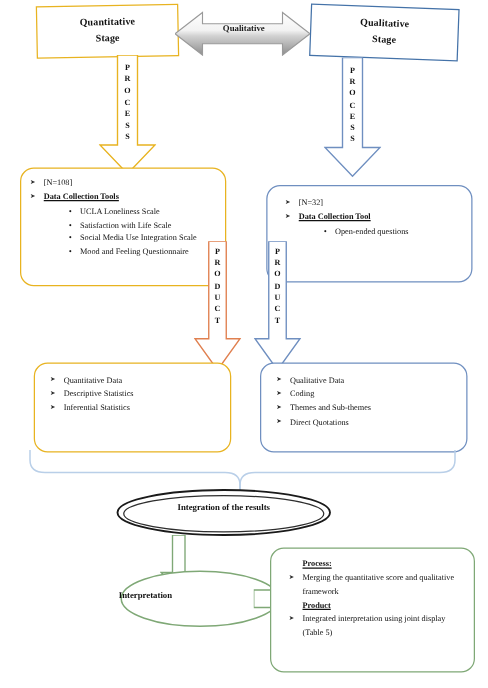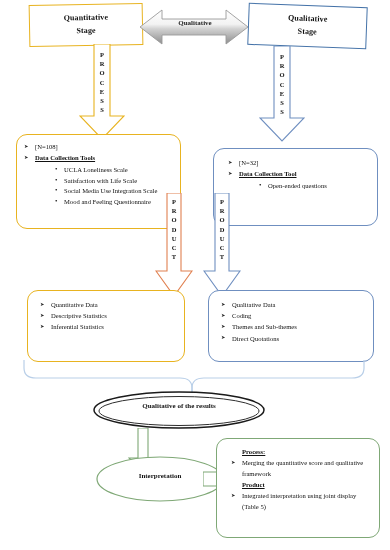--- a/index.html
+++ b/index.html
@@ -155,21 +155,21 @@
     font-size: 7px;
     font-weight: bold;
     color: #111111;
   }
 
   #integration-down-arrow { left: 128px; top: 428px; width: 30px; height: 46px; }
 
   #interpretation-oval { left: 95px; top: 455px; width: 130px; height: 48px; }
   #interpretation-label {
     left: 95px; top: 472px; width: 130px;
-    text-align: center;
+    text-align: left;
     font-size: 7px;
     font-weight: bold;
     color: #111111;
   }
   #interpretation-right-arrow { left: 203px; top: 461px; width: 44px; height: 36px; }
 </style>
 </head>
 <body>
 
 <div id="canvas">
@@ -295,21 +295,21 @@
 
   <svg class="abs" id="brace-connector" viewBox="0 0 350 42">
     <path d="M4,0 L4,8 Q4,18 16,18 L160,18 Q172,18 172,28 L172,40" fill="none" stroke="#b9cfe8" stroke-width="1.2"></path>
     <path d="M344,0 L344,8 Q344,18 332,18 L184,18 Q172,18 172,28 L172,40" fill="none" stroke="#b9cfe8" stroke-width="1.2"></path>
   </svg>
 
   <svg class="abs" id="integration-oval" viewBox="0 0 174 40">
     <ellipse cx="87" cy="20" rx="85" ry="18" fill="#ffffff" stroke="#1a1a1a" stroke-width="1.5"></ellipse>
     <ellipse cx="87" cy="21" rx="80" ry="14.5" fill="none" stroke="#2e2e2e" stroke-width="1"></ellipse>
   </svg>
-  <div class="abs" id="integration-label">Qualitative of the results</div>
+  <div class="abs" id="integration-label">Integration of the results</div>
 
   <svg class="abs" id="integration-down-arrow" viewBox="0 0 30 46">
     <polygon points="10,0 20,0 20,30 29,30 15,45 1,30 10,30" fill="#ffffff" stroke="#7fa876" stroke-width="1.1"></polygon>
   </svg>
 
   <svg class="abs" id="interpretation-oval" viewBox="0 0 130 48">
     <ellipse cx="65" cy="24" rx="63" ry="22" fill="#ffffff" stroke="#7fa876" stroke-width="1.2"></ellipse>
   </svg>
   <div class="abs" id="interpretation-label">Interpretation</div>
 

